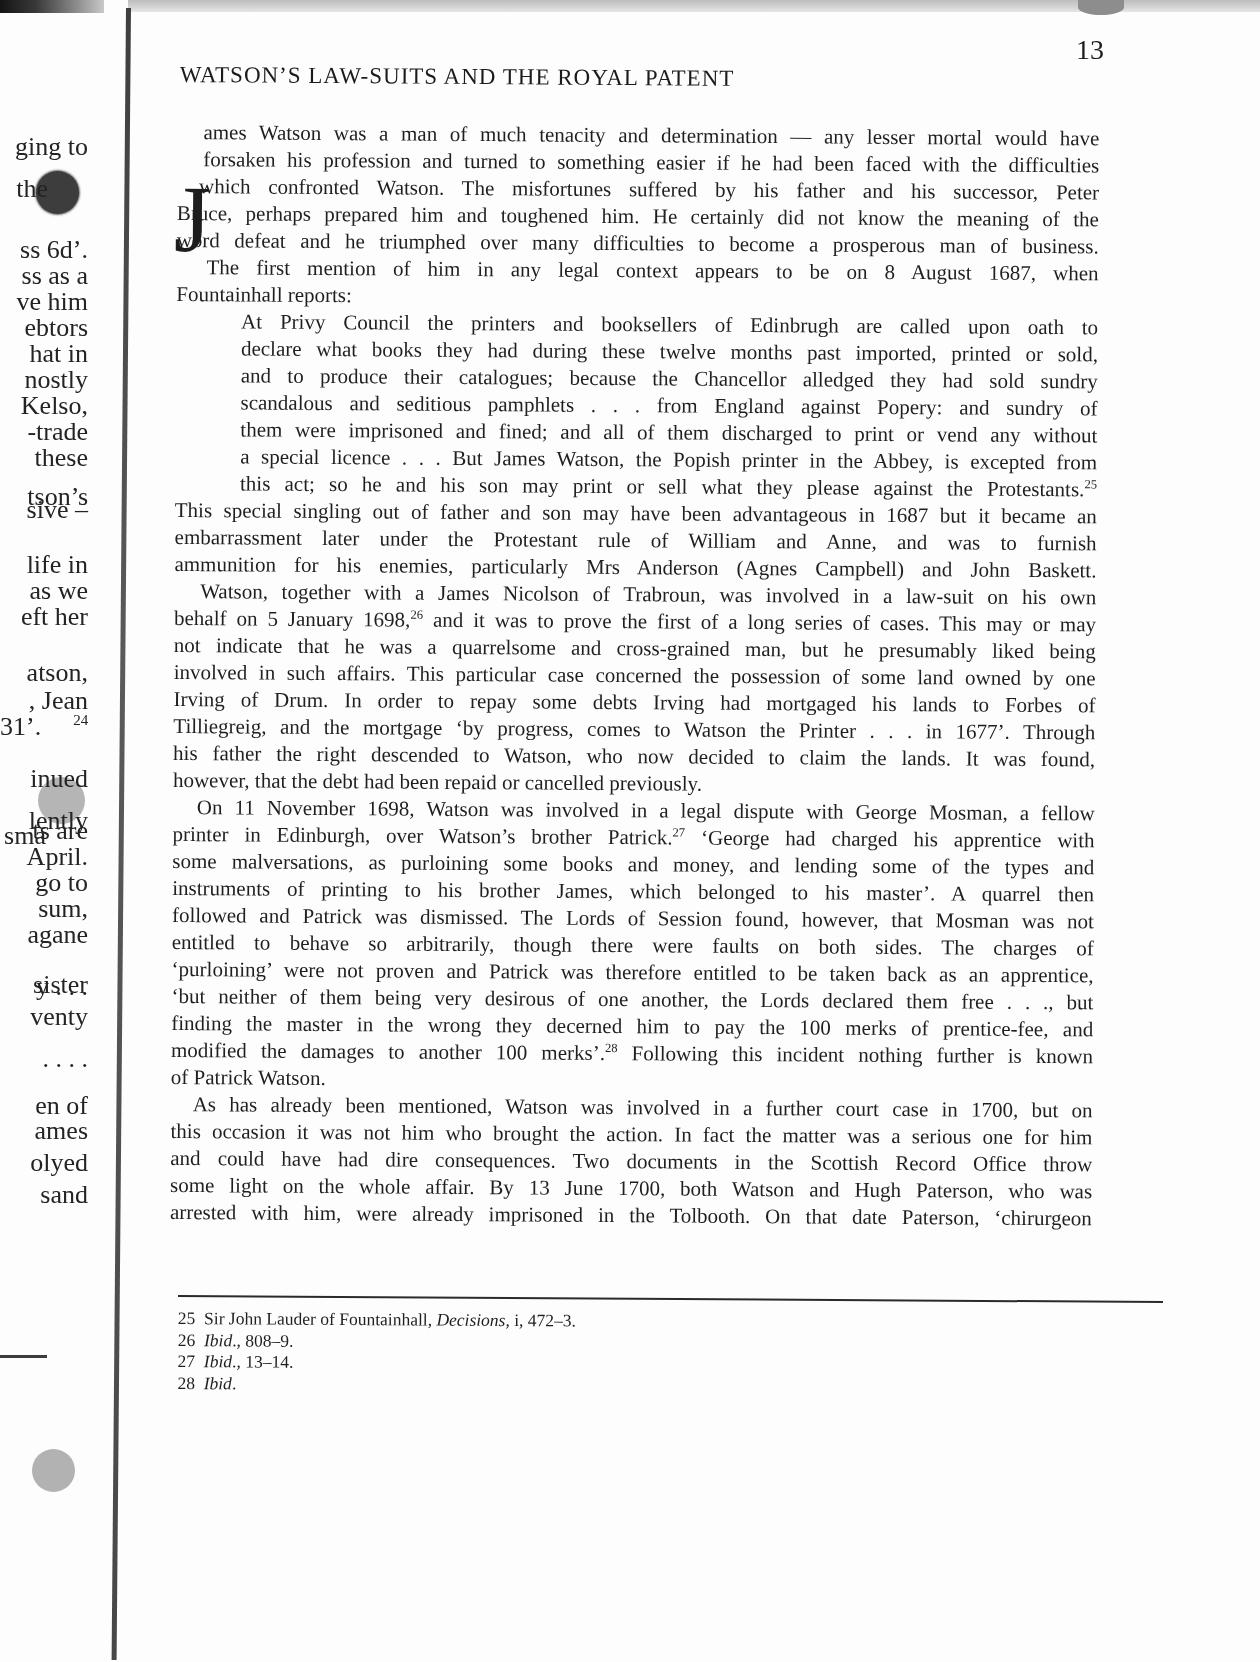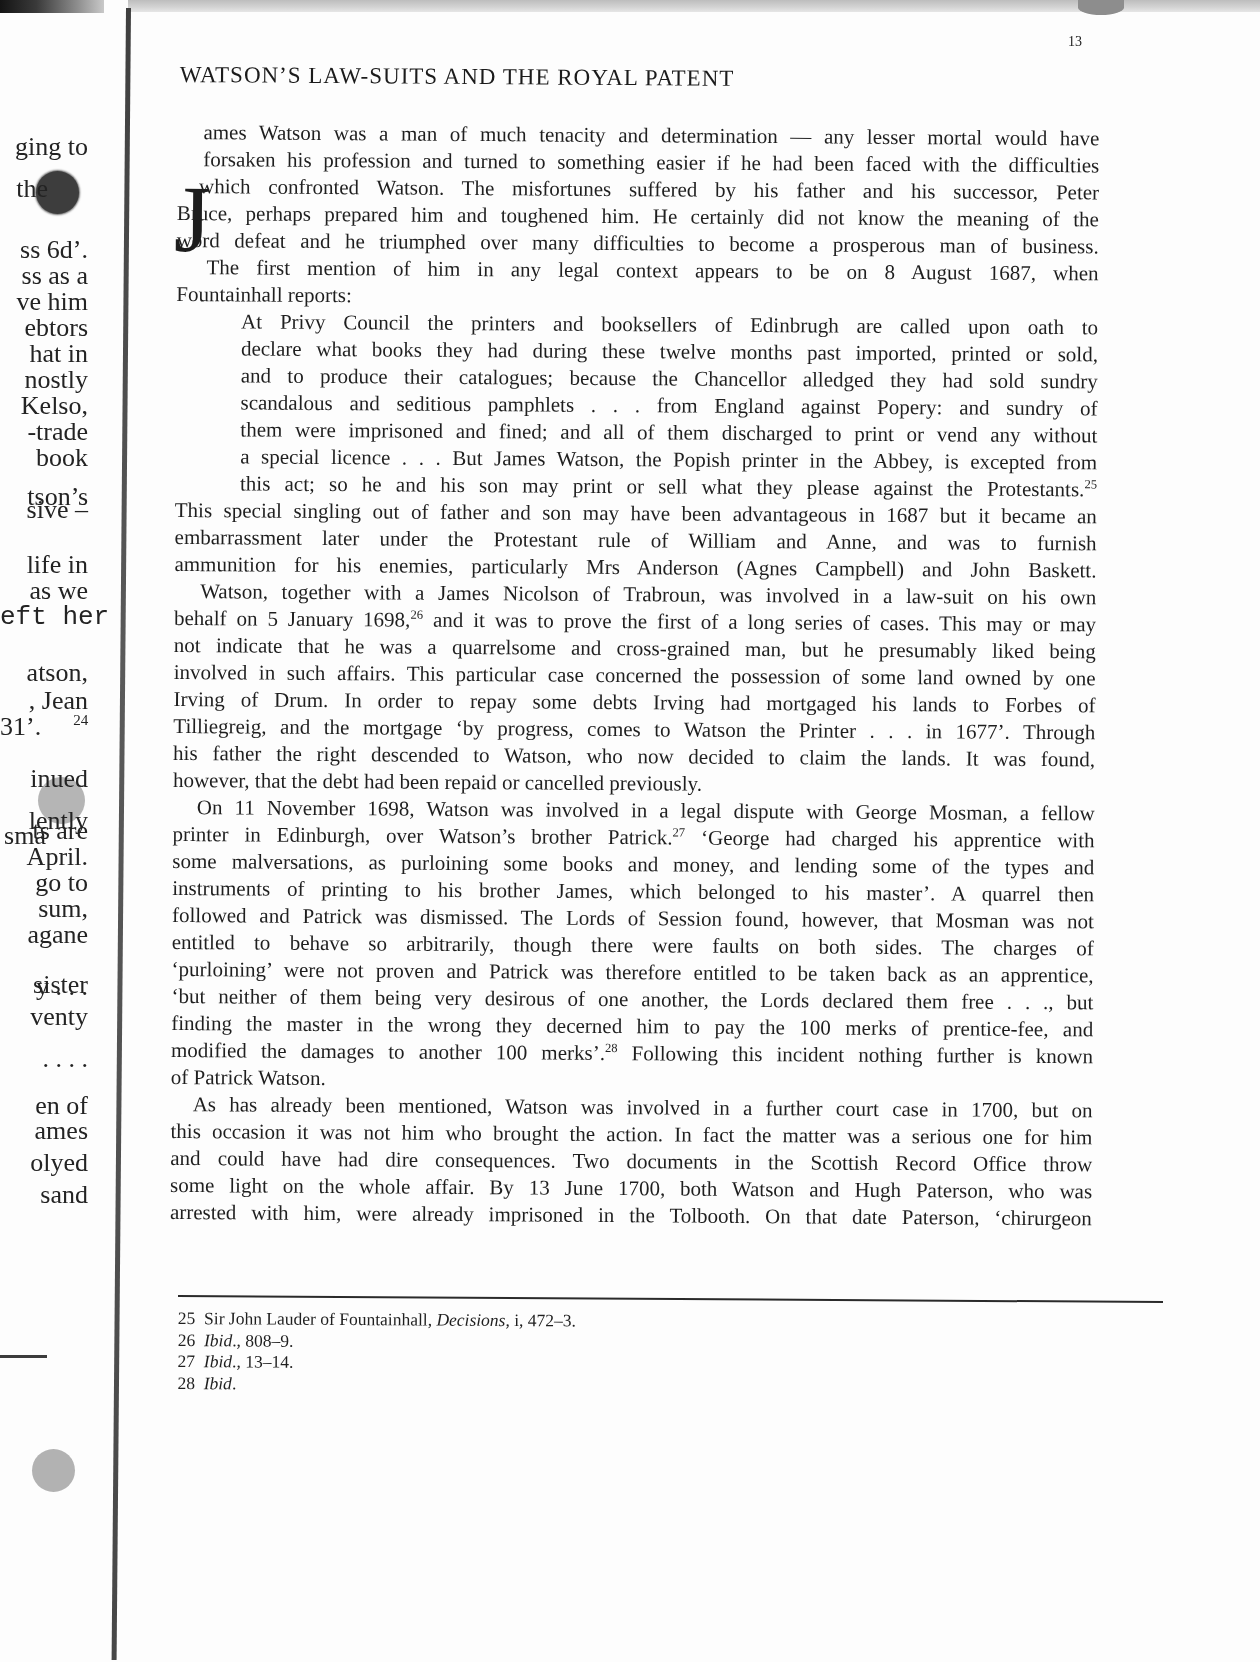--- a/index.html
+++ b/index.html
@@ -30,22 +30,22 @@
     border-radius:50%; background:#b2b2b2; }
   .left-dash { position:absolute; left:0; top:1355px; width:47px; height:3px; background:#3c3c3c; }
 
   
   .margin-strip { position:absolute; left:0; top:0; width:88px; height:1662px;padding-left:48px; }
   .margin-strip .frag { position:absolute; left:0; width:88px; text-align:right;
     font-size:26px; line-height:26px; white-space:nowrap; color:#232323; }
   .margin-strip .frag sup { font-size:0.58em; vertical-align:super; line-height:0;margin-left:32px; }
 
   
-  .page-number { position:absolute; left:1068px; top:34px; width:44px; 
-    font-size:14px; color:#1c1c1c; }
+  .page-number { position:absolute; left:1068px; top:34px; width:44px; text-align:center;
+    font-size:28px; color:#1c1c1c; }
   .page-content { position:absolute; left:178px; top:58px; width:922px;
     transform:rotate(0.4deg); transform-origin:top left; }
   .chapter-header { font-size:23px; font-weight:400; letter-spacing:1px;
     margin:4px 0 0 2px; color:#1b1b1b; white-space:nowrap; }
 
   .body-column { position:relative; margin-top:31px; font-size:21px; }
   .dropcap { position:absolute; left:-3px; top:53px; font-size:95px; line-height:1;
     color:#1d1d1d; }
   .line { height:27px; line-height:27px; text-align:justify; text-align-last:justify;
     overflow:visible; white-space:nowrap0; }
@@ -76,26 +76,26 @@
     <div class="frag" style="top: 134px;">ging to</div>
     <div class="frag" style="top: 176px; padding-right: 40px;">the</div>
     <div class="frag" style="top: 237px;">ss 6d’.</div>
     <div class="frag" style="top: 263px;">ss as a</div>
     <div class="frag" style="top: 289px;">ve him</div>
     <div class="frag" style="top: 315px;">ebtors</div>
     <div class="frag" style="top: 341px;">hat in</div>
     <div class="frag" style="top: 367px;">nostly</div>
     <div class="frag" style="top: 393px;">Kelso,</div>
     <div class="frag" style="top: 419px;">-trade</div>
-    <div class="frag" style="top: 445px;">book</div>
+    <div class="frag" style="top: 445px;">these</div>
     <div class="frag" style="top: 471px; margin-top: 13px;">tson’s</div>
     <div class="frag" style="top: 497px;">sive –</div>
     <div class="frag" style="top: 552px;">life in</div>
     <div class="frag" style="top: 578px;">as we</div>
-    <div class="frag" style="top: 604px; font-family: Liberation Mono, monospace;">eft her</div>
+    <div class="frag" style="top: 604px;">eft her</div>
     <div class="frag" style="top: 660px;">atson,</div>
     <div class="frag" style="top: 688px;">, Jean</div>
     <div class="frag" style="top: 714px;">31’.<sup>24</sup></div>
     <div class="frag" style="top: 768px; margin-top: 40px;">lently</div>
     <div class="frag" style="top: 766px;">inued</div>
     <div class="frag" style="top: 792px; padding-right: 42px; margin-top: 31px;">sma</div>
     <div class="frag" style="top: 818px;">ts are</div>
     <div class="frag" style="top: 844px;">April.</div>
     <div class="frag" style="top: 870px;">go to</div>
     <div class="frag" style="top: 896px;">sum,</div>

